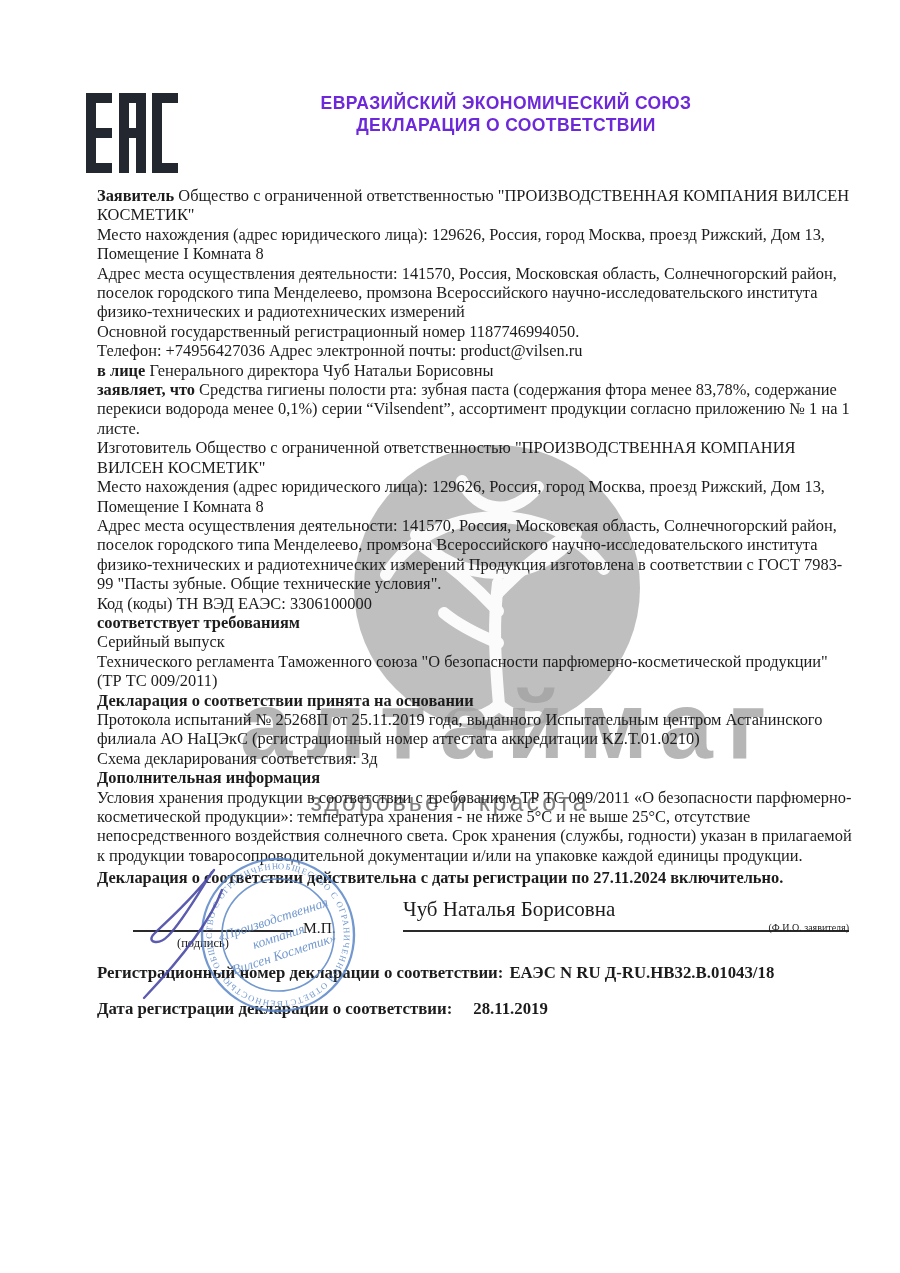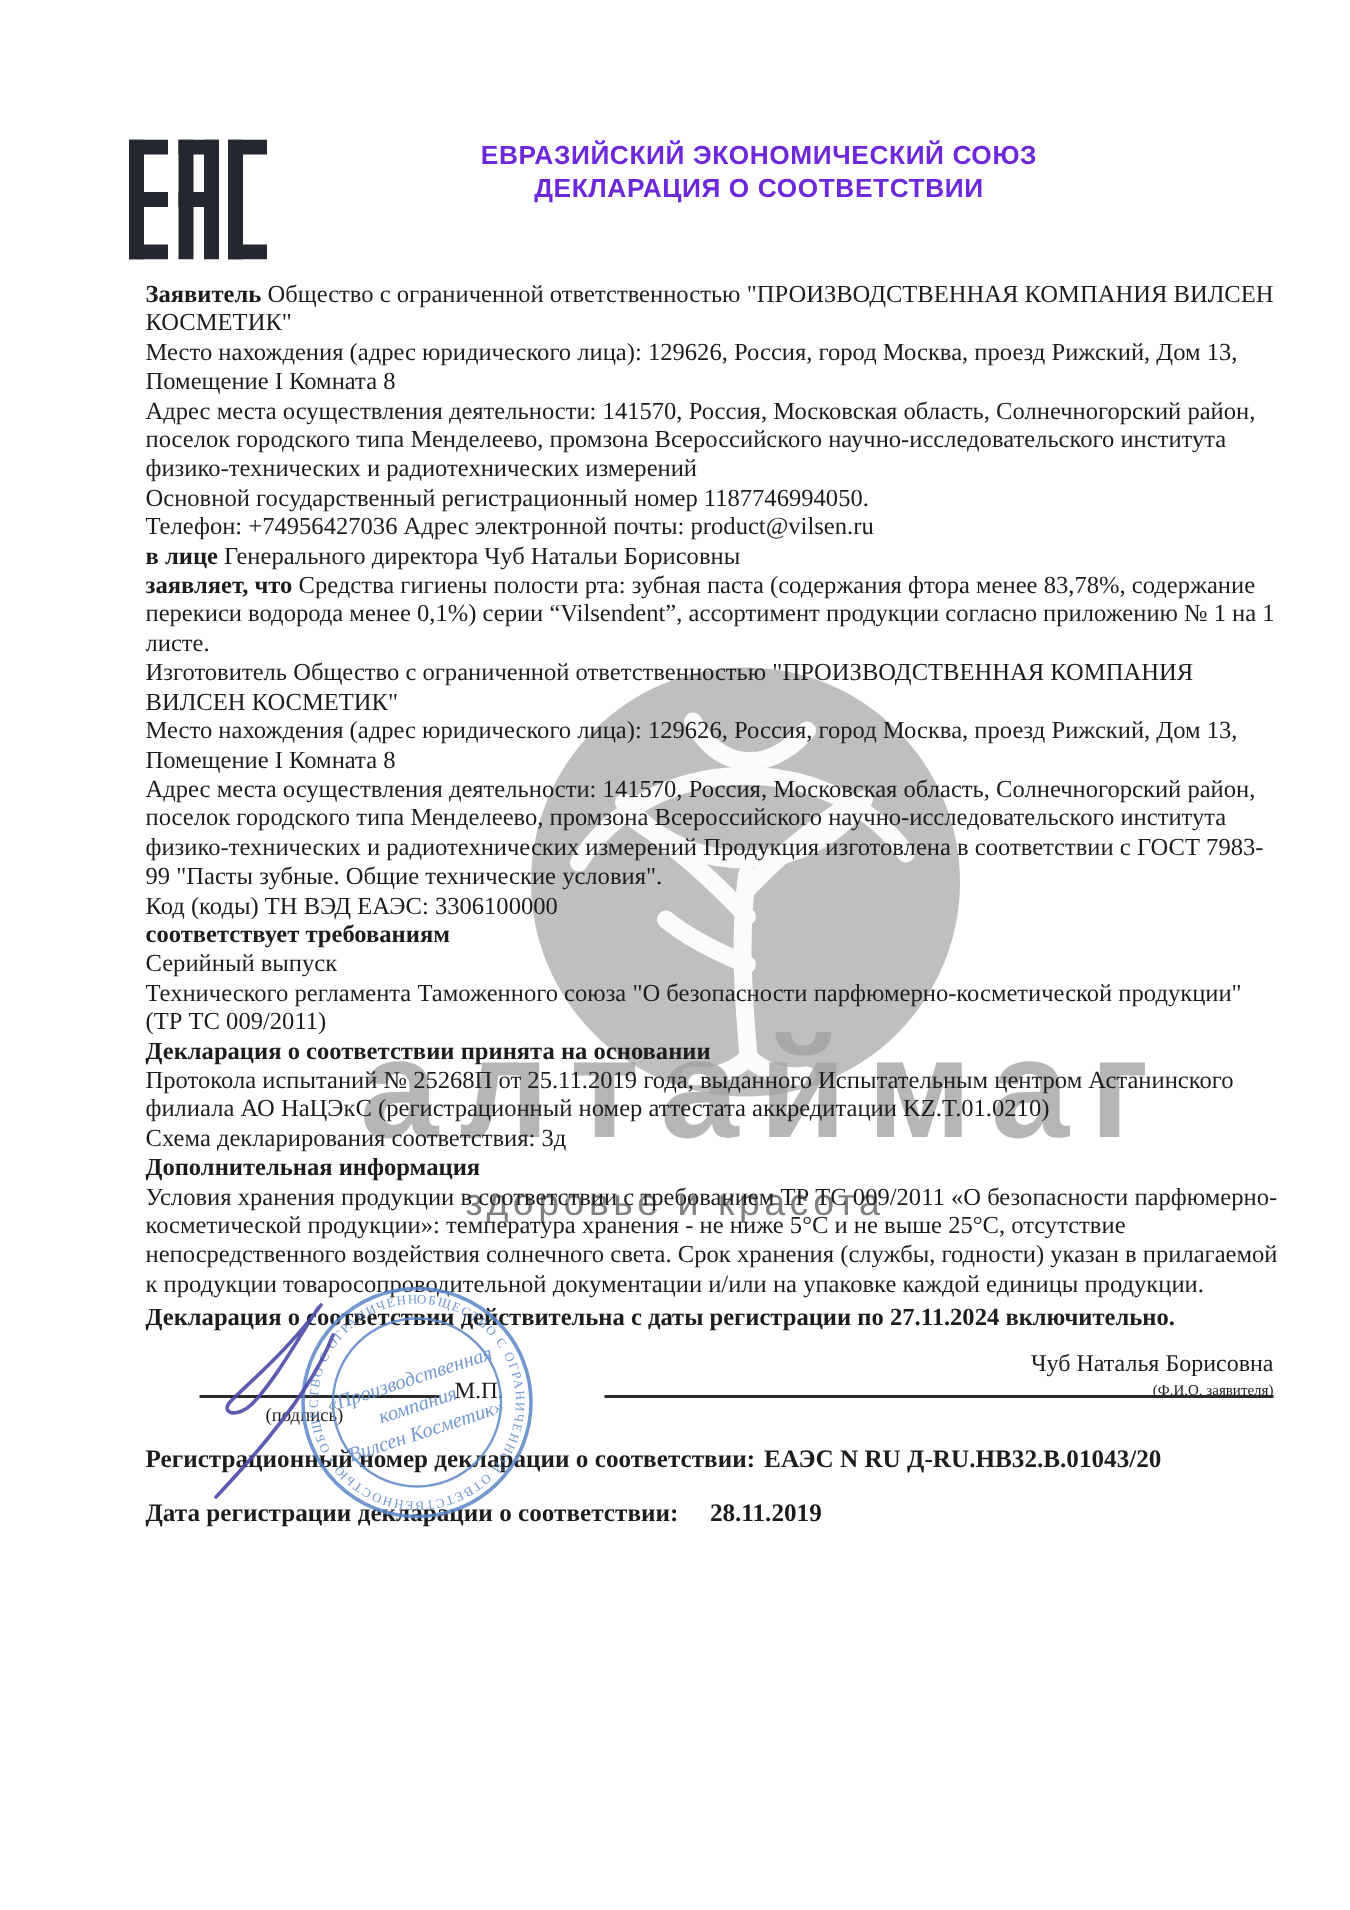--- a/index.html
+++ b/index.html
@@ -28,21 +28,21 @@
         font-size:16.4px;line-height:19.4px;}
   .para{margin:0;}
   .para b{font-weight:bold;}
   .validity{margin-top:3px;}
 
   
   .sigrow{position:relative;height:58px;margin-top:6px;}
   .sig-line{position:absolute;left:36px;top:36px;width:160px;border-top:2px solid #2a2a2a;}
   .sig-caption{position:absolute;left:80px;top:40px;font-size:12.5px;}
   .mp{position:absolute;left:206px;top:24px;font-size:15.5px;}
-  .fio-name{position:absolute;left:306px;top:6px;width:446px;text-align:right;font-size:16px;}
+  .fio-name{position:absolute;left:306px;top:6px;width:446px;text-align:left;font-size:21px;}
   .fio-line{position:absolute;left:306px;top:36px;width:446px;border-top:2px solid #2a2a2a;}
   .fio-caption{position:absolute;left:306px;top:24px;width:446px;text-align:right;font-size:10px;}
 
   
   .regline{margin-top:11px;font-weight:bold;font-size:16.8px;}
   .regline .val{margin-left:6px;}
   .regdate .val{margin-left:21px;}
 
   
   .stamp{position:absolute;left:200px;top:857px;width:156px;height:156px;z-index:3;opacity:.85;}
@@ -120,21 +120,21 @@
 
     <div class="sigrow">
       <div class="sig-line"></div>
       <div class="sig-caption">(подпись)</div>
       <div class="mp">М.П.</div>
       <div class="fio-name">Чуб Наталья Борисовна</div>
       <div class="fio-line"></div>
       <div class="fio-caption">(Ф.И.О. заявителя)</div>
     </div>
 
-    <p class="regline"><span>Регистрационный номер декларации о соответствии:</span><span class="val">ЕАЭС N RU Д-RU.НВ32.В.01043/20</span></p>
+    <p class="regline"><span>Регистрационный номер декларации о соответствии:</span><span class="val">ЕАЭС N RU Д-RU.НВ32.В.01043/18</span></p>
     <p class="regline regdate"><span>Дата регистрации декларации о соответствии:</span><span class="val">28.11.2019</span></p>
   </div>
 
   <svg class="stamp" viewBox="0 0 156 156">
     <circle cx="78" cy="78" r="76" fill="none" stroke="#5b87c7" stroke-width="2.4"></circle>
     <circle cx="78" cy="78" r="56" fill="none" stroke="#5b87c7" stroke-width="1.6"></circle>
     <defs>
       <path id="ringPath" d="M 78 12 A 66 66 0 1 1 77.9 12"></path>
     </defs>
     <text font-size="8.6" fill="#5b87c7" letter-spacing="1.1">

